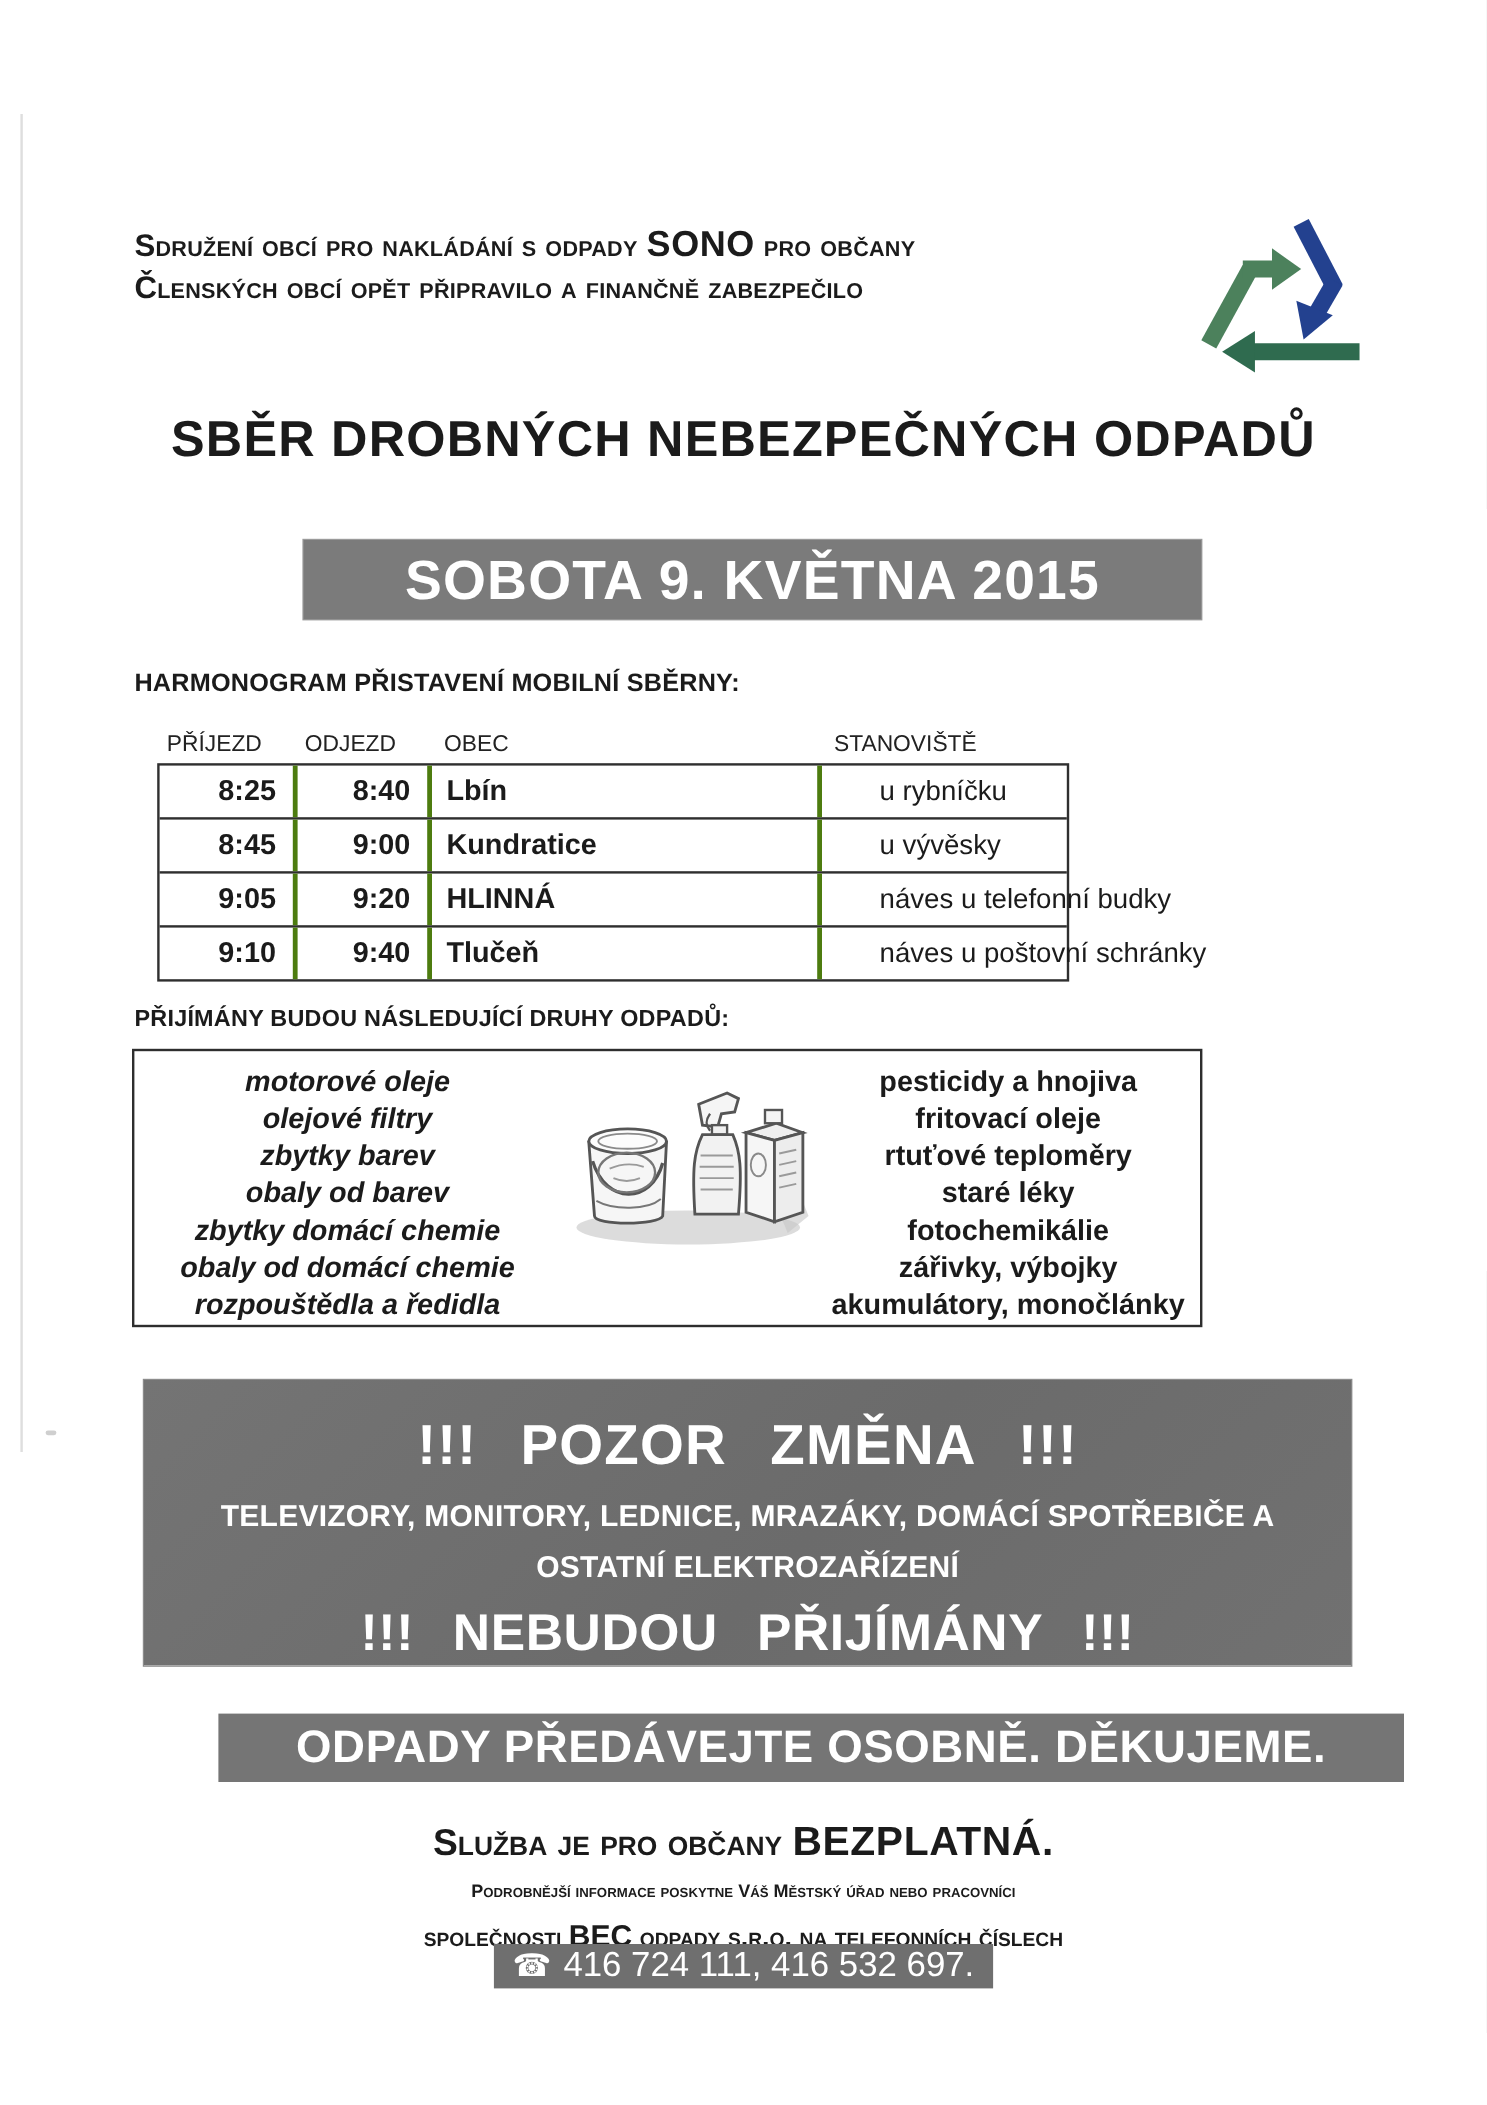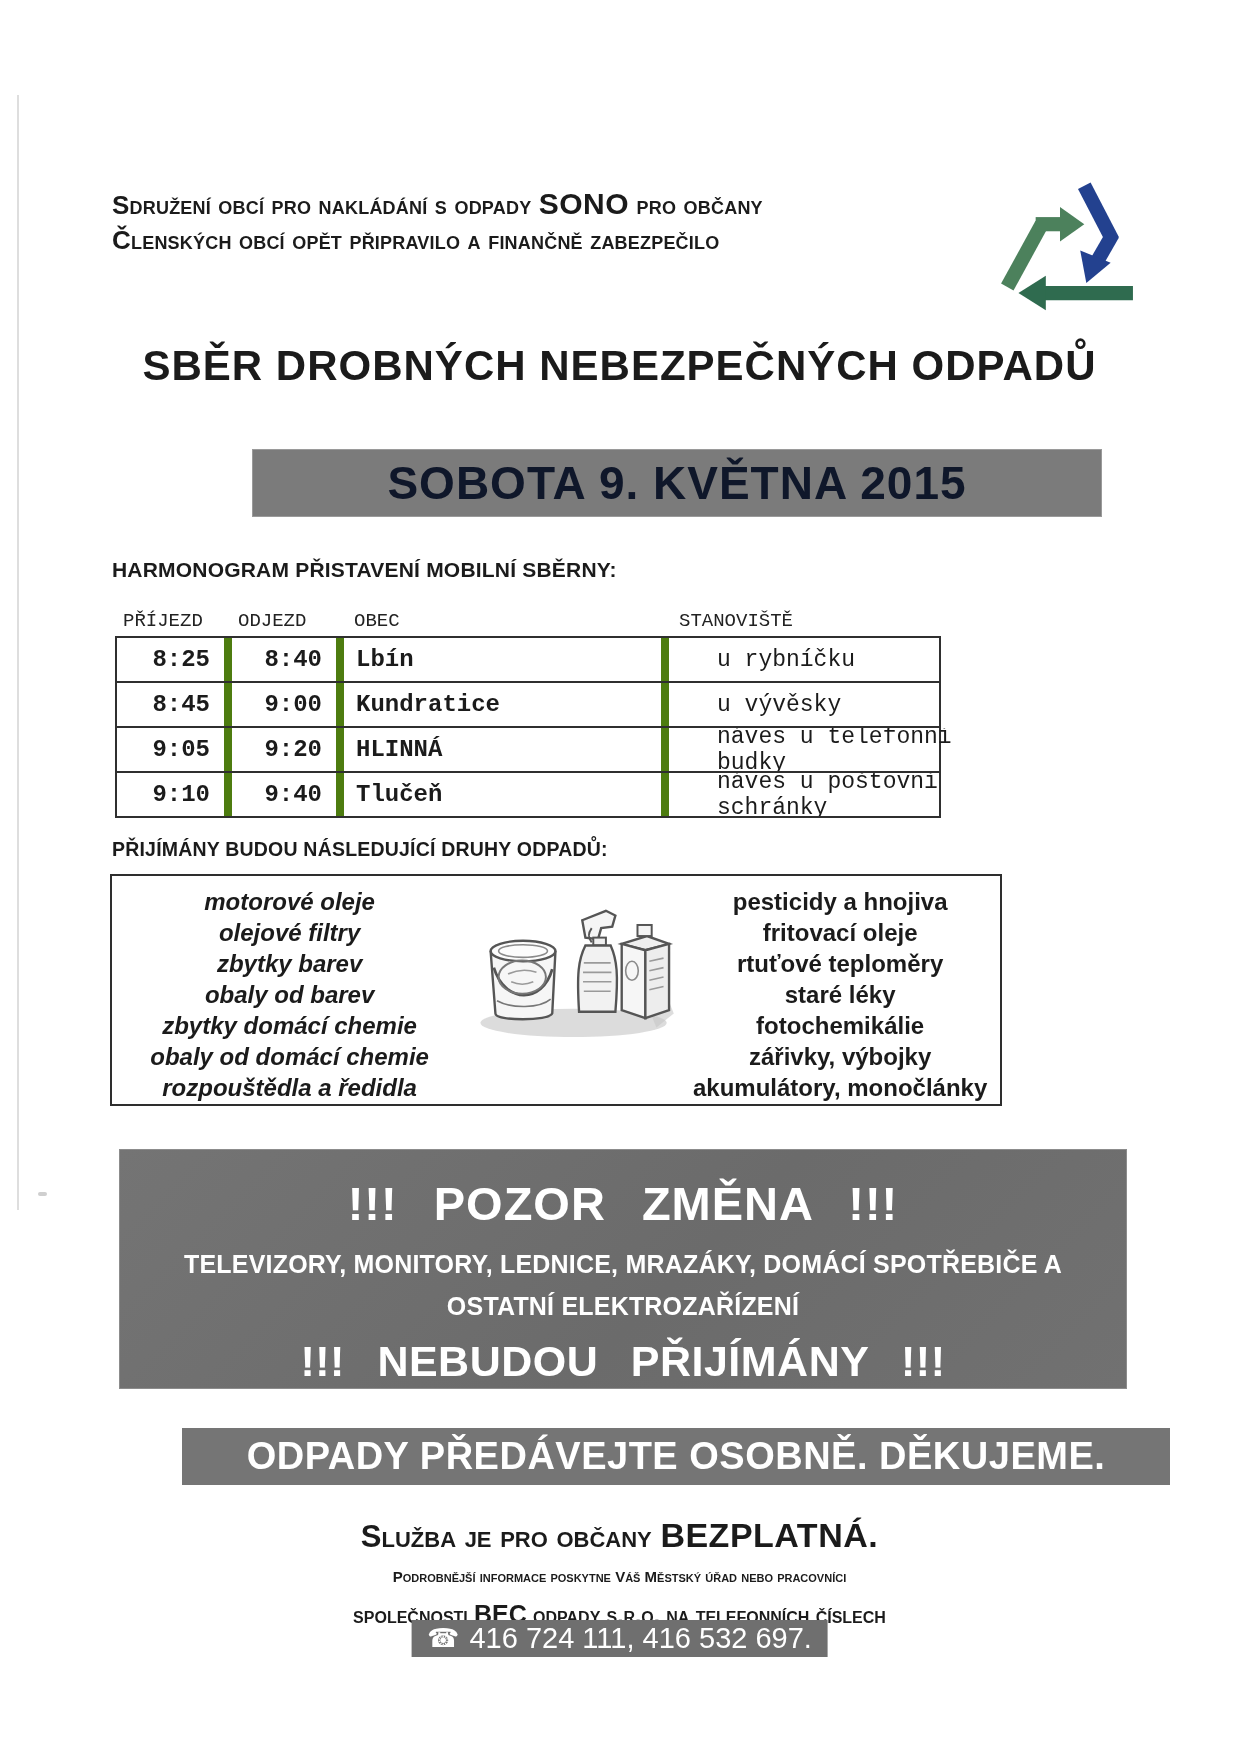--- a/index.html
+++ b/index.html
@@ -19,37 +19,37 @@
   }
   .brand{font-size:30px;letter-spacing:.5px;}
   .logo{position:absolute;left:985px;top:178px;width:152px;height:140px;}
 
   .main-title{
     position:absolute;left:0;top:342px;width:1239px;text-align:center;
     font-weight:bold;font-size:42px;letter-spacing:1px;white-space:nowrap;
   }
 
   .date-banner{
-    position:absolute;left:253px;top:450px;width:848px;height:66px;
-    background:#7b7b7b;color:#0f172a;font-weight:bold;font-size:46px;
+    position:absolute;left:253px;top:450px;width:748px;height:66px;
+    background:#7b7b7b;color:#ffffff;font-weight:bold;font-size:46px;
     line-height:66px;text-align:center;letter-spacing:1px;
     box-shadow:0 0 0 1px #9a9a9a;
   }
 
   .sched-heading{position:absolute;left:112px;top:558px;font-weight:bold;font-size:21px;letter-spacing:.2px;}
 
-  .tbl{position:absolute;left:115px;top:604px;width:826px;font-family:Liberation Mono, monospace;}
+  .tbl{position:absolute;left:131px;top:604px;width:760px;}
   .tbl-head{display:grid;grid-template-columns:115px 112px 325px 338px;height:32px;align-items:end;
     font-size:19px;color:#222;}
   .tbl-head .h{padding:0 0 4px 8px;}
   .tbl-head .h3,.tbl-head .h4{padding-left:12px;}
   .tbl-body{border:2px solid #2f2f2f;}
   .trow{display:grid;grid-template-columns:115px 112px 325px 334px;height:43px;border-top:2px solid #2f2f2f;}
   .trow:first-child{border-top:none;}
-  .cell{display:flex;align-items:center;border-right:8px solid #4d7c0f;overflow:hidden;}
+  .cell{display:flex;align-items:center;border-right:4px solid #4d7c0f;overflow:hidden;}
   .cell:last-child{border-right:none;margin-left:32px;}
   .time{justify-content:flex-end;padding-right:14px;font-weight:bold;font-size:24px;}
   .village{padding-left:12px;font-weight:bold;font-size:24px;}
   .station{padding-left:16px;font-size:23px;}
 
   .waste-heading{position:absolute;left:112px;top:838px;font-weight:bold;font-size:19.5px;letter-spacing:.2px;}
   .waste-box{
     position:absolute;left:110px;top:874px;width:892px;height:232px;box-sizing:border-box;
     border:2px solid #2e2e2e;display:flex;align-items:flex-start;padding-top:10px;
   }

